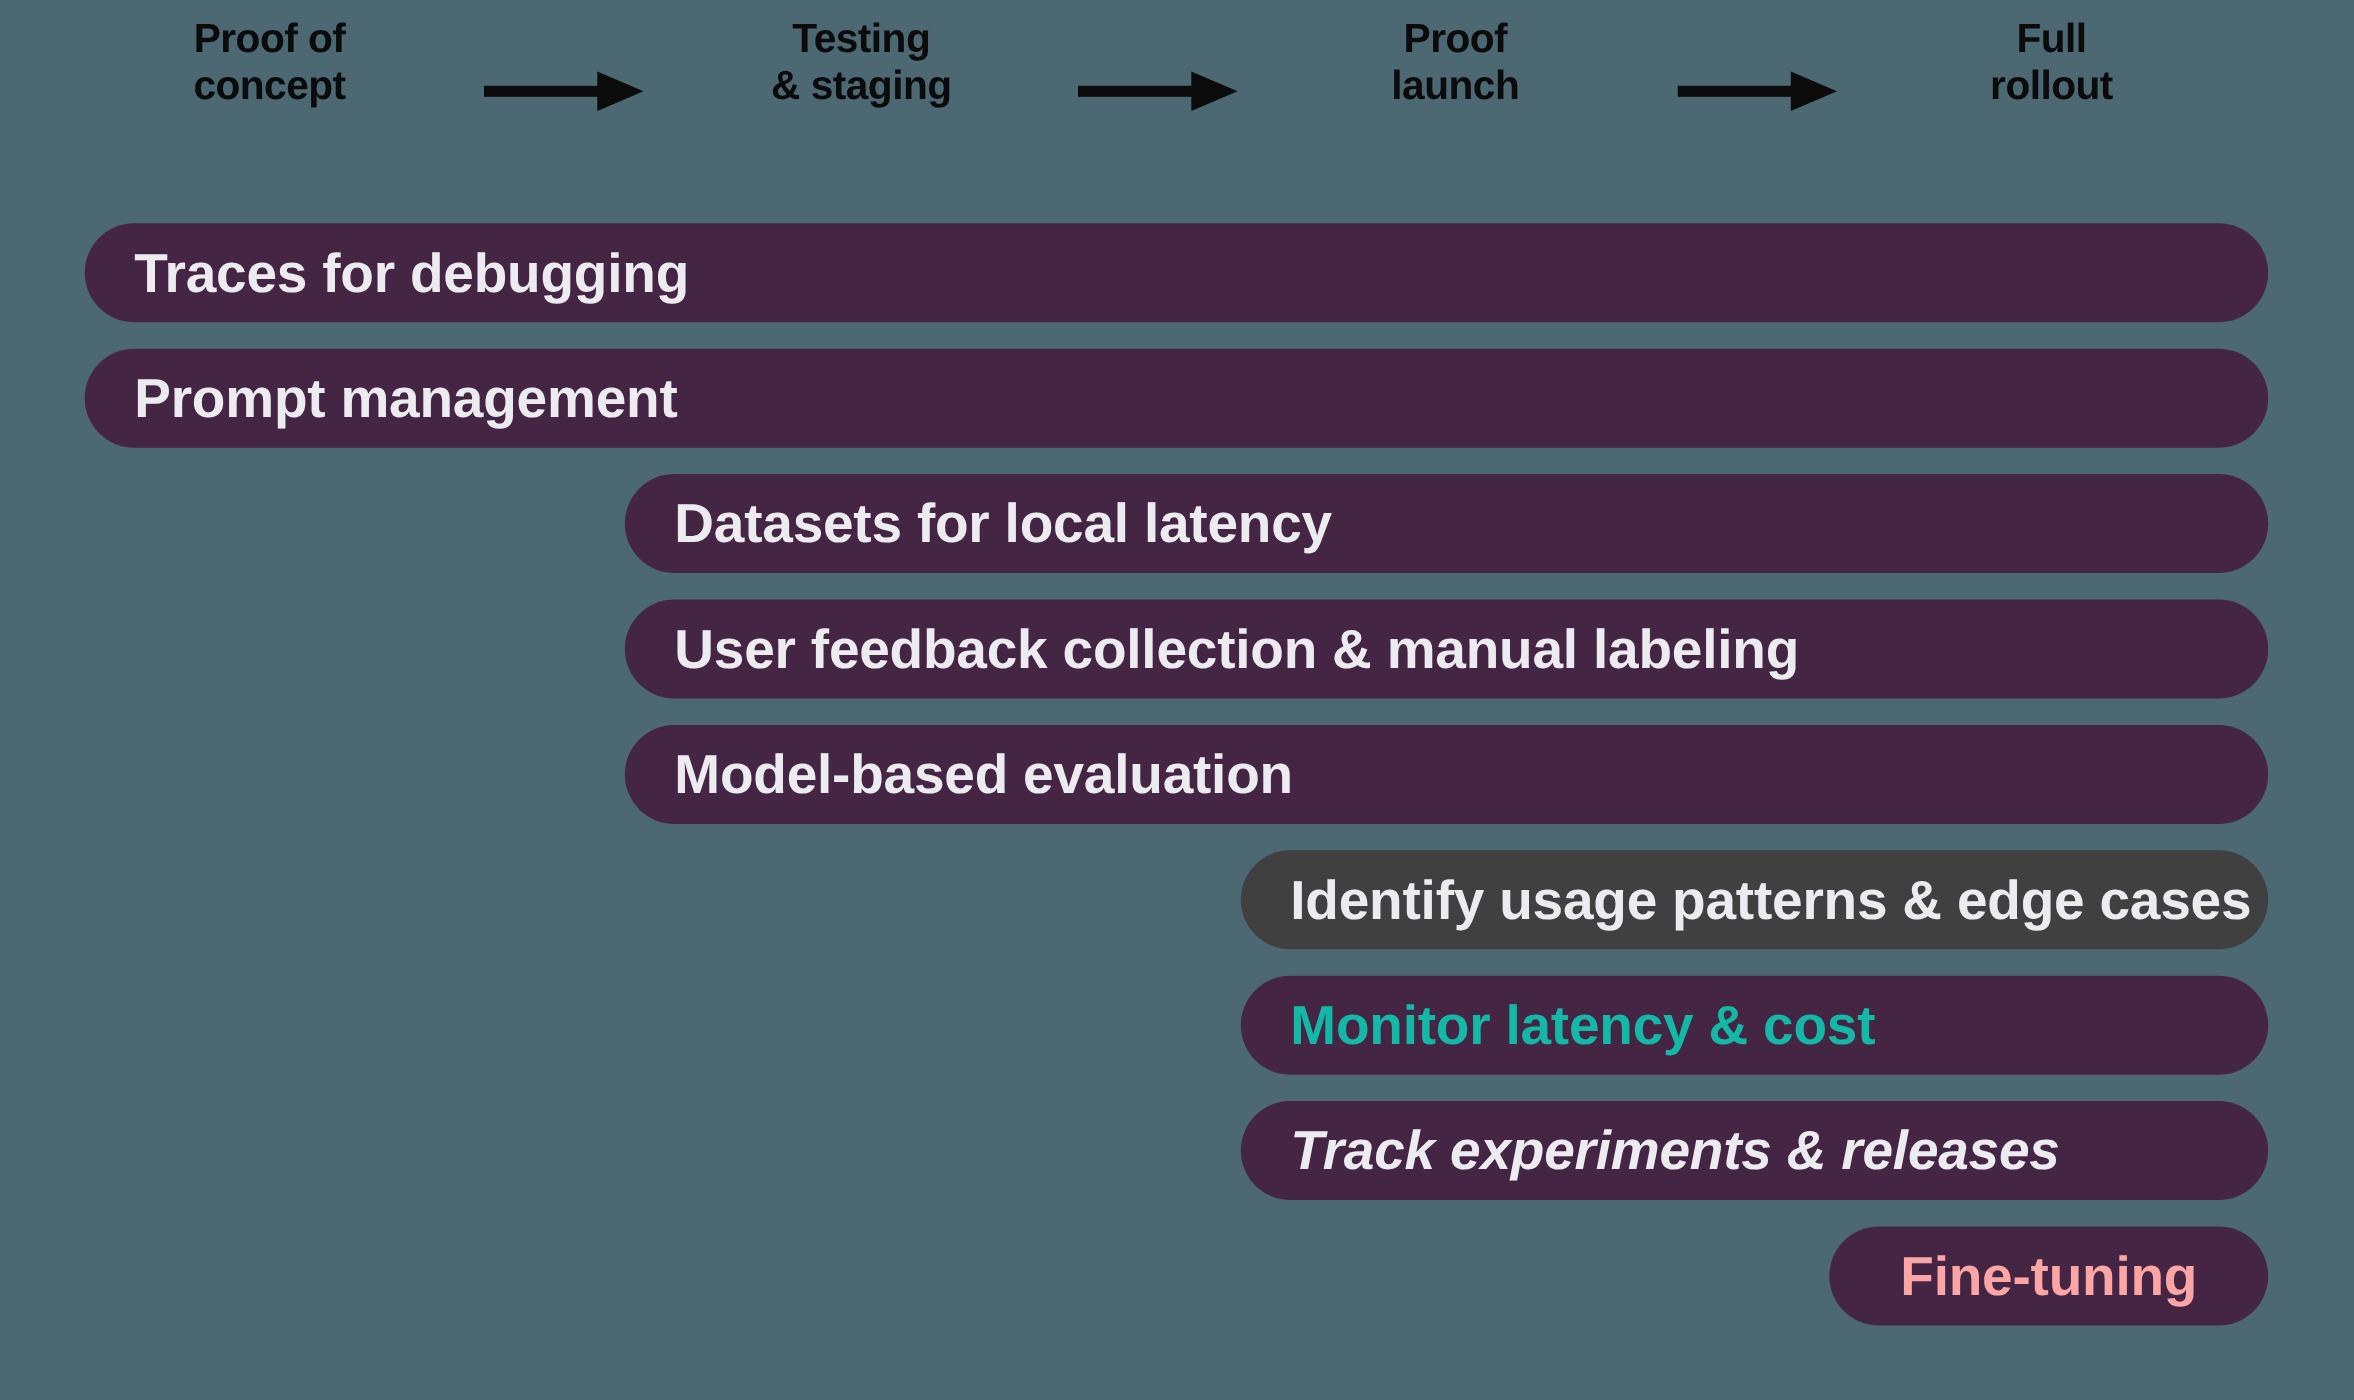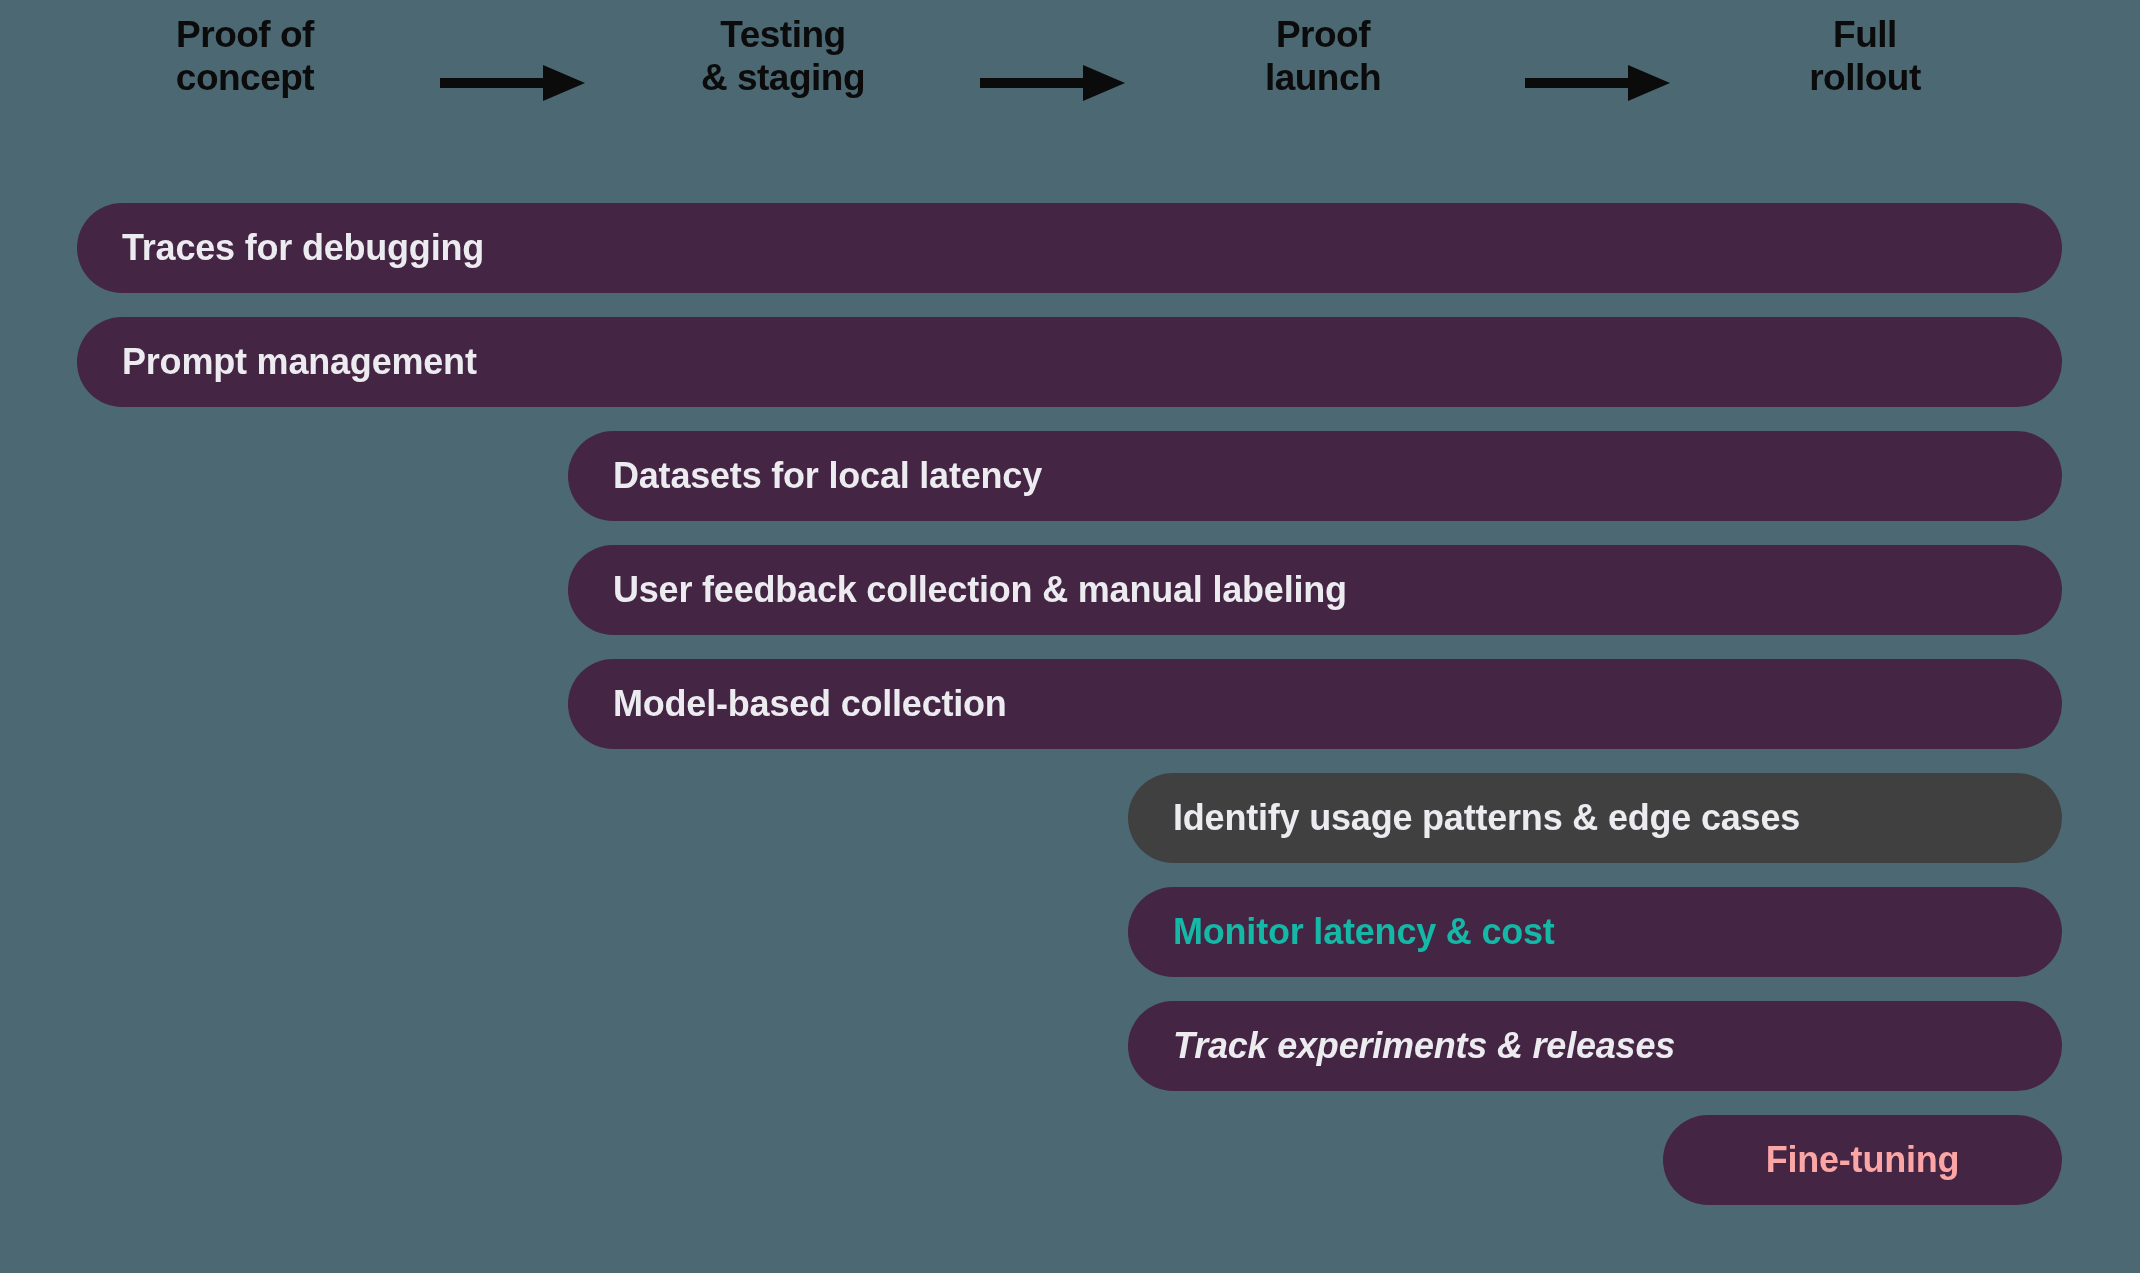--- a/index.html
+++ b/index.html
@@ -46,21 +46,21 @@
     display: flex;
     align-items: center;
     box-sizing: border-box;
   }
   .bar.align-left   { justify-content: flex-start; padding-left: 45px; }
   .bar.align-center { justify-content: center;     padding: 0 40px; }
 
   .bar-label {
     color: #ececf0;
     font-weight: bold;
-    font-size: 36px;
+    font-size: 50px;
     line-height: 1;
     letter-spacing: -0.2px;
     white-space: nowrap;
   }
 </style>
 </head>
 <body>
 
 <div id="canvas" style="background: rgb(76, 104, 115); width: 2140px; height: 1273px;">
   <div id="stage-header">
@@ -100,21 +100,21 @@
       <div class="bar align-left" style="left: 77px; top: 317px; width: 1985px; background: rgb(69, 37, 68); text-align: center;">
         <span class="bar-label" style="color: rgb(236, 236, 240);">Prompt management</span>
       </div>
       <div class="bar align-left" style="left: 568px; top: 431px; width: 1494px; background: rgb(69, 37, 68);">
         <span class="bar-label" style="color: rgb(236, 236, 240);">Datasets for local latency</span>
       </div>
       <div class="bar align-left" style="left: 568px; top: 545px; width: 1494px; background: rgb(69, 37, 68);">
         <span class="bar-label" style="color: rgb(236, 236, 240);">User feedback collection &amp; manual labeling</span>
       </div>
       <div class="bar align-left" style="left: 568px; top: 659px; width: 1494px; background: rgb(69, 37, 68);">
-        <span class="bar-label" style="color: rgb(236, 236, 240);">Model-based collection</span>
+        <span class="bar-label" style="color: rgb(236, 236, 240);">Model-based evaluation</span>
       </div>
       <div class="bar align-left" style="left: 1128px; top: 773px; width: 934px; background: #404040;">
         <span class="bar-label" style="color: rgb(236, 236, 240);">Identify usage patterns &amp; edge cases</span>
       </div>
       <div class="bar align-left" style="left: 1128px; top: 887px; width: 934px; background: rgb(69, 37, 68);">
         <span class="bar-label" style="color: #14b8a6;">Monitor latency &amp; cost</span>
       </div>
       <div class="bar align-left" style="left: 1128px; top: 1001px; width: 934px; background: rgb(69, 37, 68);">
         <span class="bar-label" style="color: rgb(236, 236, 240); font-style: italic;">Track experiments &amp; releases</span>
       </div>

